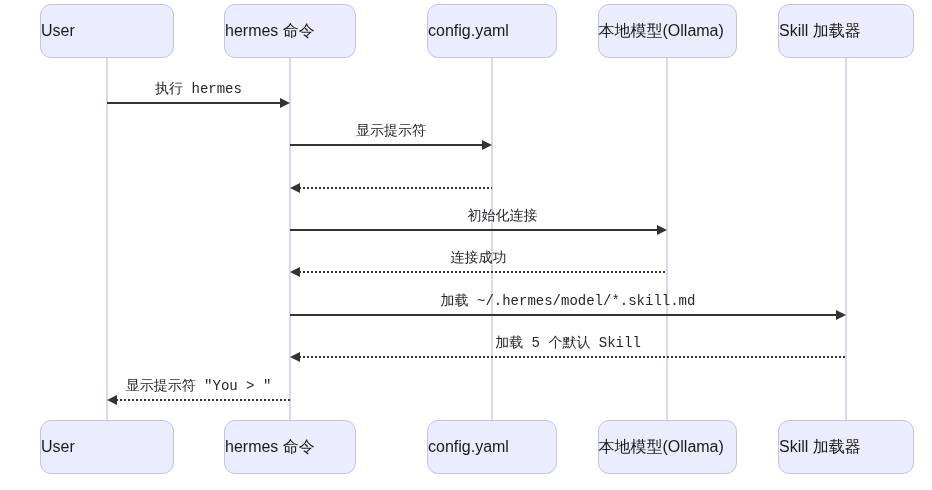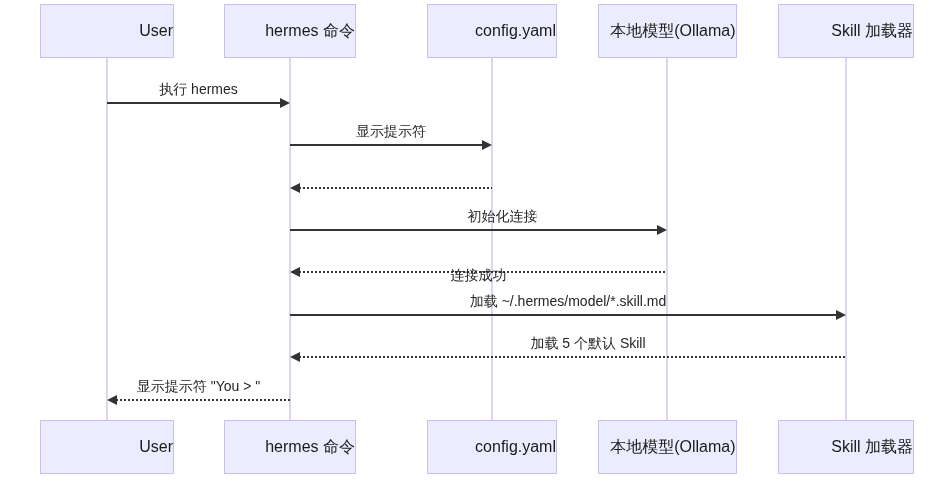--- a/index.html
+++ b/index.html
@@ -9,38 +9,39 @@
     background:#ffffff;
     overflow:hidden;
     font-family:"Liberation Sans","DejaVu Sans",sans-serif;
   }
   .actor-box{
     position:absolute;
     height:54px;
     box-sizing:border-box;
     background:var(--actor-fill,#ECECFF);
     border:1px solid var(--actor-border,#C7C0E8);
-    border-radius:0;
-    display:flex;align-items:center;justify-content:flex-end;
+    border-radius:11px;
+    display:flex;align-items:center;justify-content:flex-start;
     font-size:16px;
     color:#1a1a1a;
   }
   .lifeline{
     position:absolute;
     width:2px;
     background:var(--lifeline,#DCD6F2);
   }
   .msg-label{
     position:absolute;
     transform:translateX(-50%);
     white-space:nowrap;
     font-size:14px;
     line-height:18px;
     height:18px;
     color:var(--text,#262626);
+    font-family:Liberation Mono, monospace;
   }
   .msg-line{position:absolute;}
   .msg-line.solid{
     height:2px;
     background:var(--line,#333333);
   }
   .msg-line.dashed{
     height:2px;
     background:repeating-linear-gradient(90deg,var(--line,#333333) 0 2px,transparent 2px 4px);
   }
@@ -68,27 +69,27 @@
     <div class="msg-line solid" style="top: 144px; left: 290px; width: 193px;"></div>
     <div class="arrow right" style="top: 140px; left: 482px;"></div>
     <div class="msg-label" style="left: 391px; top: 122px;">显示提示符</div>
     <div class="msg-line dashed" style="top: 187px; left: 299px; width: 193px;"></div>
     <div class="arrow left" style="top: 183px; left: 290px;"></div>
     <div class="msg-line solid" style="top: 229px; left: 290px; width: 368px;"></div>
     <div class="arrow right" style="top: 225px; left: 657px;"></div>
     <div class="msg-label" style="left: 478.5px; top: 207px; margin-left: 24px;">初始化连接</div>
     <div class="msg-line dashed" style="top: 271px; left: 299px; width: 368px;"></div>
     <div class="arrow left" style="top: 267px; left: 290px;"></div>
-    <div class="msg-label" style="left: 478.5px; top: 266px;">连接成功</div>
+    <div class="msg-label" style="left: 478.5px; top: 249px;">连接成功</div>
     <div class="msg-line solid" style="top: 314px; left: 290px; width: 547px;"></div>
     <div class="arrow right" style="top: 310px; left: 836px;"></div>
     <div class="msg-label" style="left: 568px; top: 292px;">加载 ~/.hermes/model/*.skill.md</div>
     <div class="msg-line dashed" style="top: 356px; left: 299px; width: 547px;"></div>
     <div class="arrow left" style="top: 352px; left: 290px;"></div>
-    <div class="msg-label" style="left: 588px; top: 334px;">加载 5 个默认 Skill</div>
+    <div class="msg-label" style="left: 568px; top: 334px;">加载 5 个默认 Skill</div>
     <div class="msg-line dashed" style="top: 399px; left: 116px; width: 174px;"></div>
     <div class="arrow left" style="top: 395px; left: 107px;"></div>
     <div class="msg-label" style="left: 198.5px; top: 377px;">显示提示符 "You &gt; "</div>
     <div class="actor-box" style="left: 40px; top: 4px; width: 134px; height: 54px;">
       <div>User</div>
     </div>
     <div class="actor-box" style="left: 40px; top: 420px; width: 134px; height: 54px;">
       <div>User</div>
     </div>
     <div class="actor-box" style="left: 224px; top: 4px; width: 132px; height: 54px;">

